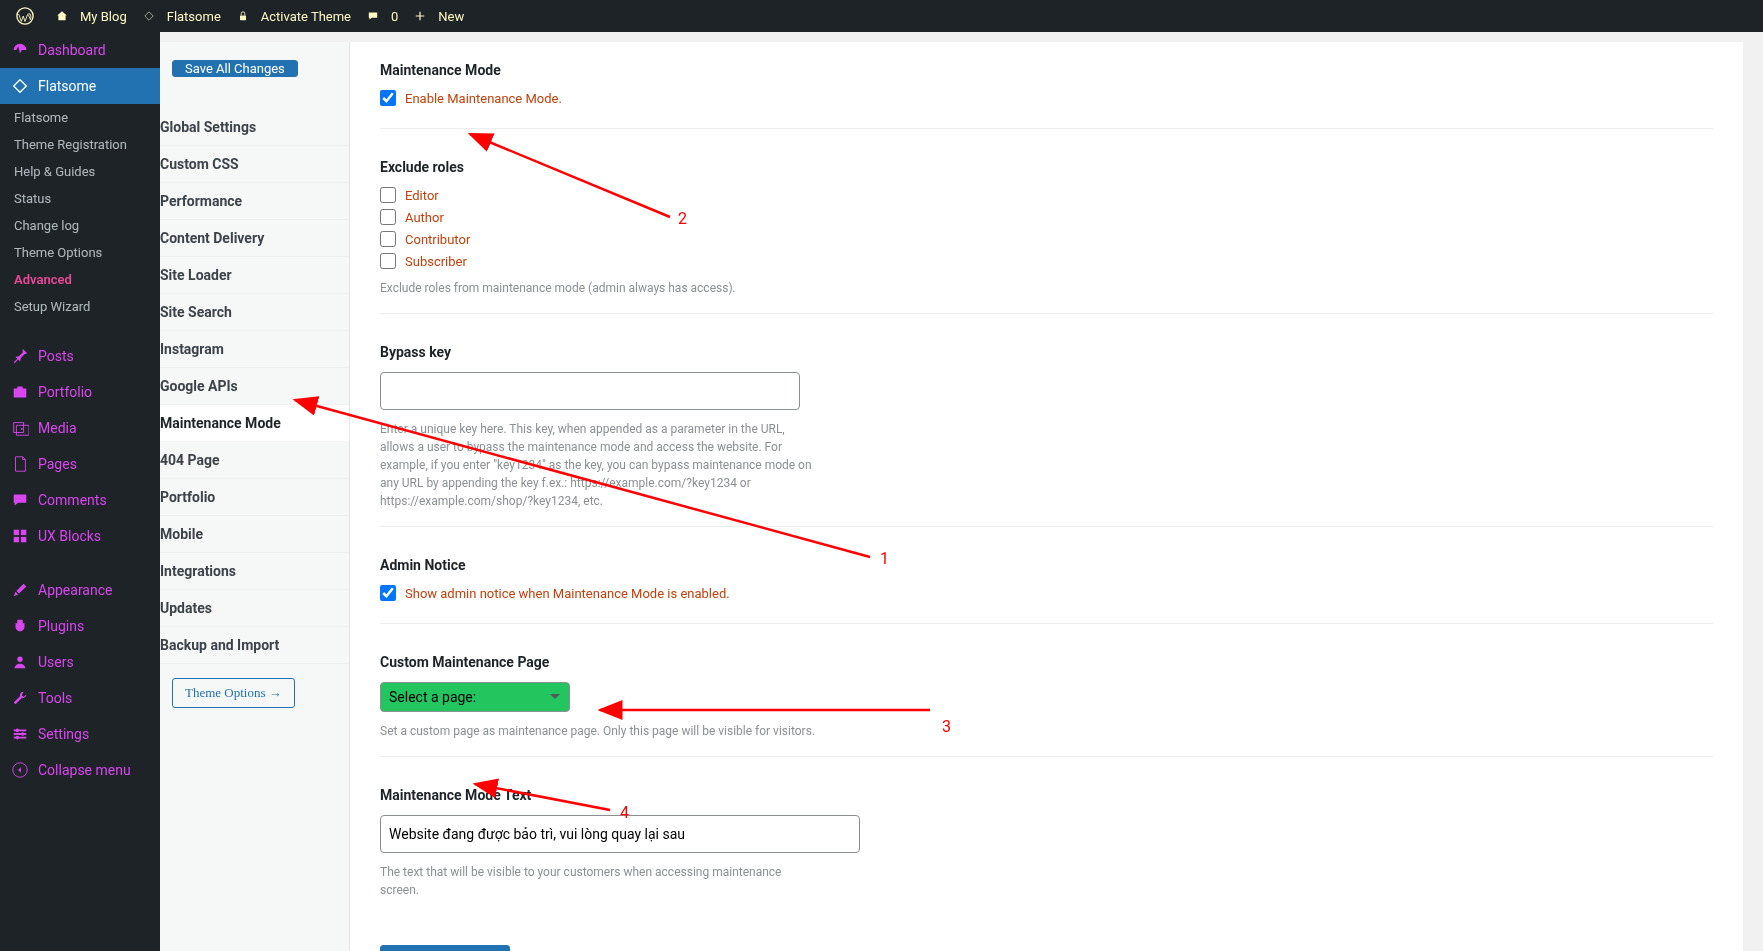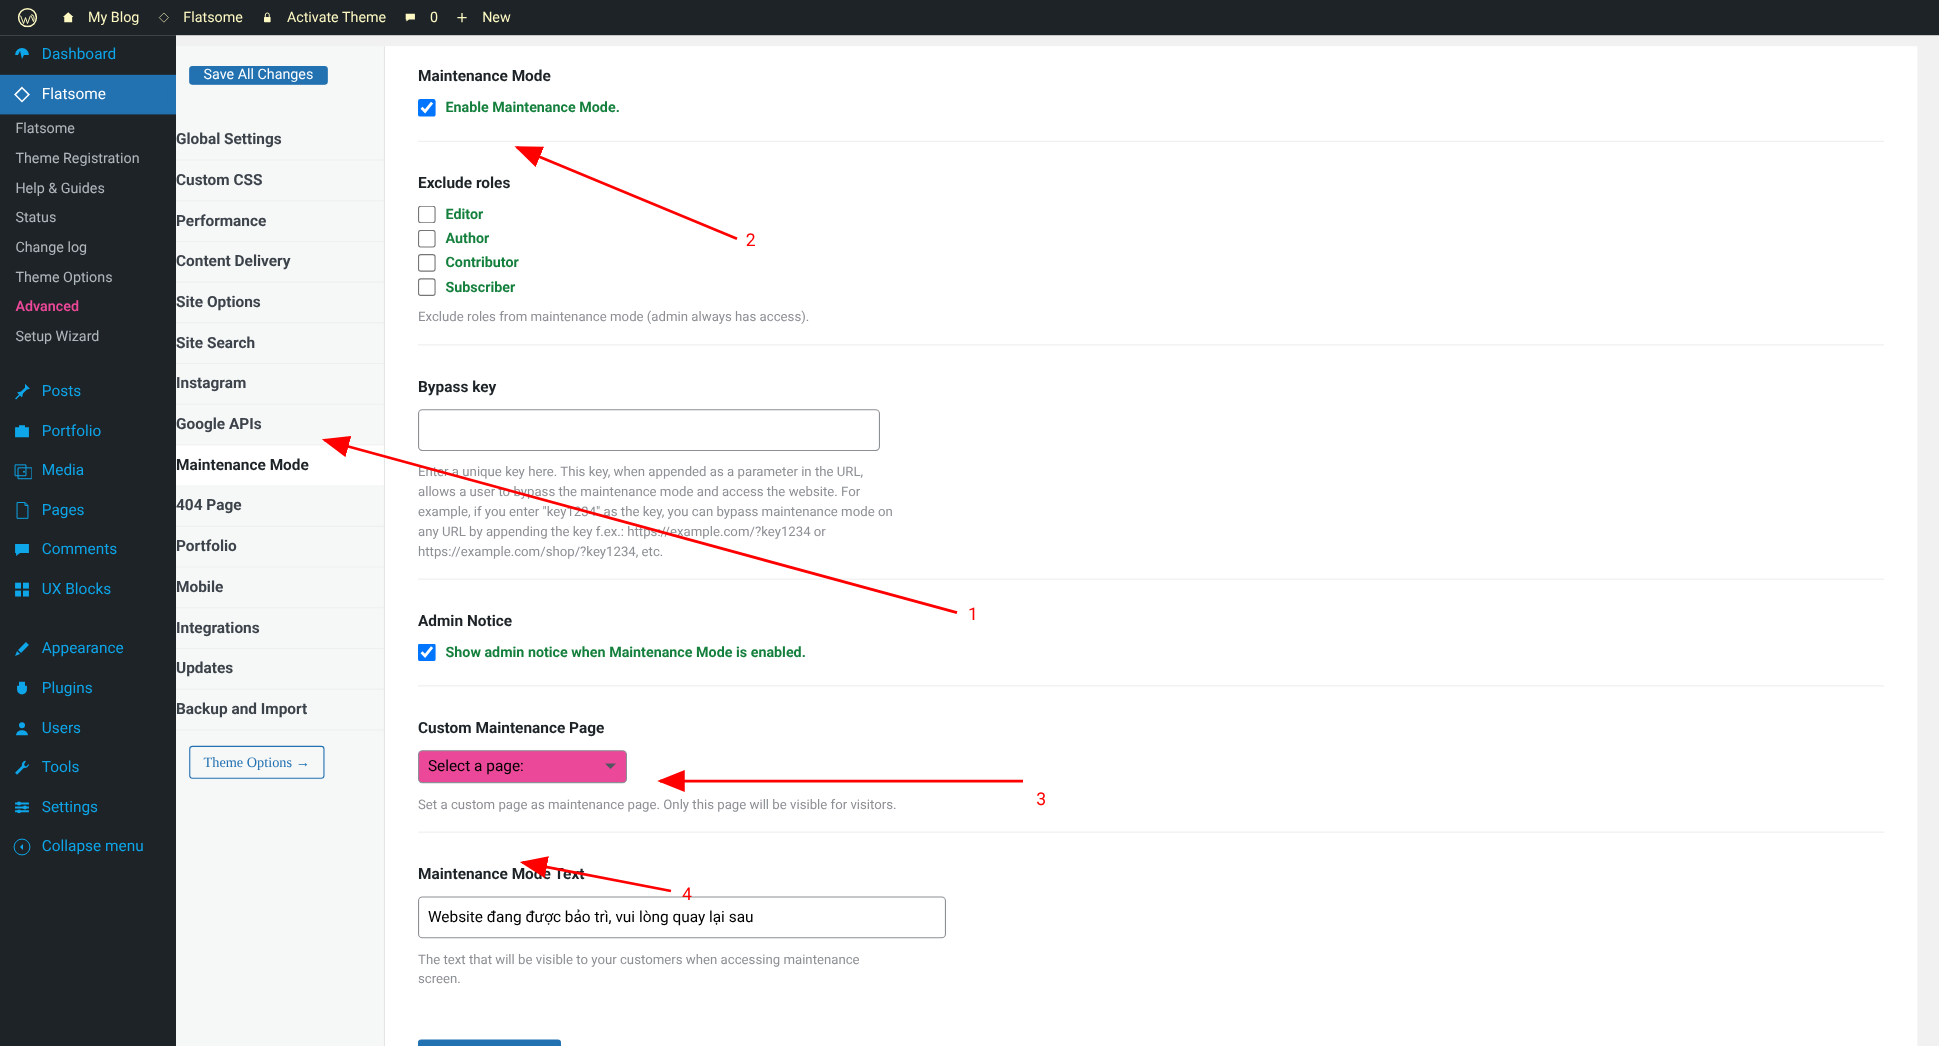--- a/index.html
+++ b/index.html
@@ -2,43 +2,43 @@
 <html><head>
 <meta charset="utf-8">
 <style>
 * { margin: 0; padding: 0; box-sizing: border-box; font-family: -apple-system, BlinkMacSystemFont, "Segoe UI", Roboto, Oxygen-Sans, Ubuntu, Cantarell, "Helvetica Neue", sans-serif; }
 body { background: #f1f1f1; font-size: 13px; color: #3c434a; }
 .admin-bar { background: #1d2327; color: #c3c4c7; height: 32px; display: flex; align-items: center; padding: 0 8px; font-size: 13px; }
 .admin-bar-item { display: flex; align-items: center; padding: 0 8px; color: #fef9c3; cursor: pointer; height: 32px; }
 .admin-bar-item svg, .admin-bar-item .icon { margin-right: 6px; width: 18px; height: 18px; display: inline-flex; align-items: center; justify-content: center; }
 .layout { display: flex; min-height: calc(100vh - 32px); }
 .sidebar { background: #1d2327; width: 160px; flex-shrink: 0; color: #c3c4c7; padding-top: 0; }
-.sidebar-item { display: flex; align-items: center; padding: 8px 10px; cursor: pointer; font-size: 14px; color: #0ea5e9; }
+.sidebar-item { display: flex; align-items: center; padding: 8px 10px; cursor: pointer; font-size: 14px; color: #d946ef; }
 .sidebar-item.active { background: #2271b1; color: #fff; position: relative; }
 .sidebar-item.active::after { content: ""; position: absolute; right: -8px; top: 50%; transform: translateY(-50%); border: 8px solid transparent; border-left-color: #2271b1; }
 .sidebar-item .icon { width: 20px; height: 20px; margin-right: 8px; display: inline-flex; align-items: center; justify-content: center; font-size: 16px; }
 .sidebar-separator { height: 18px; }
 .sidebar-subitem { padding: 6px 12px 6px 14px; font-size: 13px; color: rgba(240,246,252,.7); cursor: pointer; }
 .sidebar-subitem.current { color: #ec4899; font-weight: 600; }
 .content { flex: 1; display: flex; }
 .subnav { width: 190px; background: #fff; border-right: 1px solid #e5e5e5; padding: 12px 0; flex-shrink: 0; margin: 10px 0 0 0; background: #f6f7f7; }
 .save-btn-top { margin: 6px 12px 32px; background: #2271b1; color: #fff; border: 1px solid #2271b1; padding: 0 12px; border-radius: 3px; cursor: pointer; font-size: 13px; display: inline-block; }
 .subnav-item { padding: 10px 0; font-size: 14px; font-weight: 700; color: #3c434a; cursor: pointer; border-bottom: 1px solid rgba(0,0,0,.03); }
 .subnav-item.active { background: #fff; border-left: 0; color: #1d2327; }
 .theme-options-btn { display: inline-block; margin: 14px 12px; border: 1px solid #2271b1; color: #2271b1; padding: 6px 12px; border-radius: 3px; background: #f6f7f7; cursor: pointer; font-size: 13px; font-family: Liberation Serif, serif; }
 .main { flex: 1; background: #fff; padding: 20px 30px; margin: 10px 20px 0 0; }
 .section { margin-bottom: 30px; border-bottom: 1px solid #eee; padding-bottom: 16px; }
 .section:last-of-type { border-bottom: none; }
 .section h3 { font-size: 14px; font-weight: 700; color: #1d2327; margin-bottom: 12px; }
 .checkbox-row { display: flex; align-items: center; margin-bottom: 6px; }
 .checkbox-row input { margin-right: 9px; width: 16px; height: 16px; }
-.checkbox-row label { font-size: 13px; color: #15803d; font-weight: bold; }
+.checkbox-row label { font-size: 13px; color: #c2410c; }
 .field-help { font-size: 12px; color: #8c8f94; margin-top: 10px; max-width: 440px; line-height: 1.5; }
 input[type=text], select { padding: 6px 8px; border: 1px solid #8c8f94; border-radius: 4px; font-size: 14px; background: #fff; }
-select { width: 190px; appearance: none; background: #ec4899; padding-right: 28px; position: relative; }
+select { width: 190px; appearance: none; background: #22c55e; padding-right: 28px; position: relative; }
 .select-wrap { position: relative; display: inline-block; }
 .select-wrap::after { content: ""; position: absolute; right: 10px; top: 50%; transform: translateY(-30%); border: 5px solid transparent; border-top-color: #50575e; pointer-events: none; }
 .text-input-wide { width: 420px; }
 .text-input-full { width: 420px; }
 .save-btn { background: #2271b1; color: #fff; border: 1px solid #2271b1; padding: 8px 14px; border-radius: 3px; cursor: pointer; font-size: 13px; }
 svg.annotation { position: absolute; top: 0; left: 0; pointer-events: none; z-index: 9999; }
 .annotation-layer { position: absolute; top: 32px; left: 0; width: 100%; height: 900px; pointer-events: none; }
 </style>
 </head>
 <body>
@@ -230,21 +230,21 @@
       </div>
   </div>
 
   <div class="content">
     <div class="subnav">
       <button class="save-btn-top">Save All Changes</button>
       <div class="subnav-item">Global Settings</div>
       <div class="subnav-item">Custom CSS</div>
       <div class="subnav-item">Performance</div>
       <div class="subnav-item">Content Delivery</div>
-      <div class="subnav-item">Site Options</div>
+      <div class="subnav-item">Site Loader</div>
       <div class="subnav-item">Site Search</div>
       <div class="subnav-item">Instagram</div>
       <div class="subnav-item">Google APIs</div>
       <div class="subnav-item active">Maintenance Mode</div>
       <div class="subnav-item">404 Page</div>
       <div class="subnav-item">Portfolio</div>
       <div class="subnav-item">Mobile</div>
       <div class="subnav-item">Integrations</div>
       <div class="subnav-item">Updates</div>
       <div class="subnav-item">Backup and Import</div>

